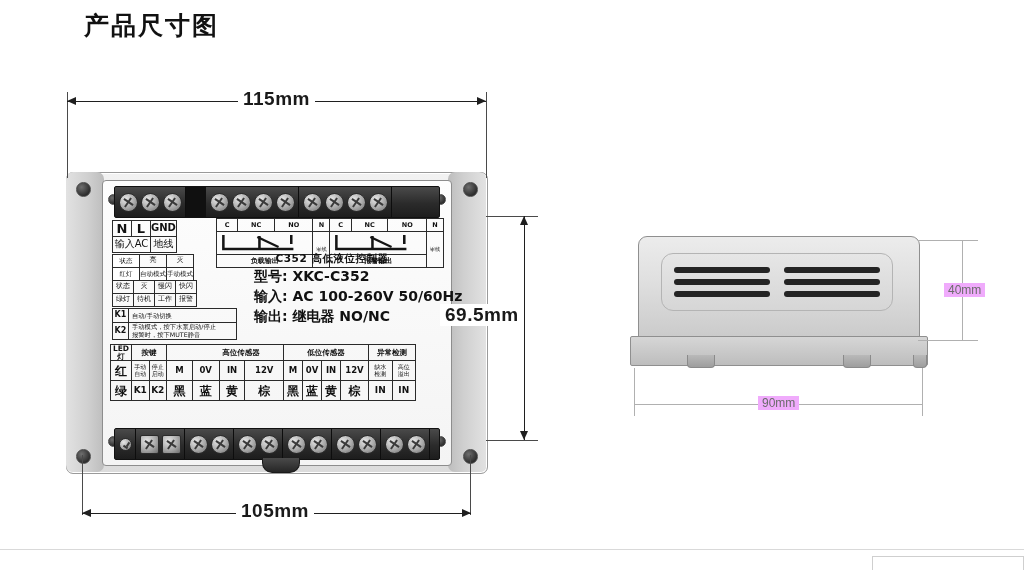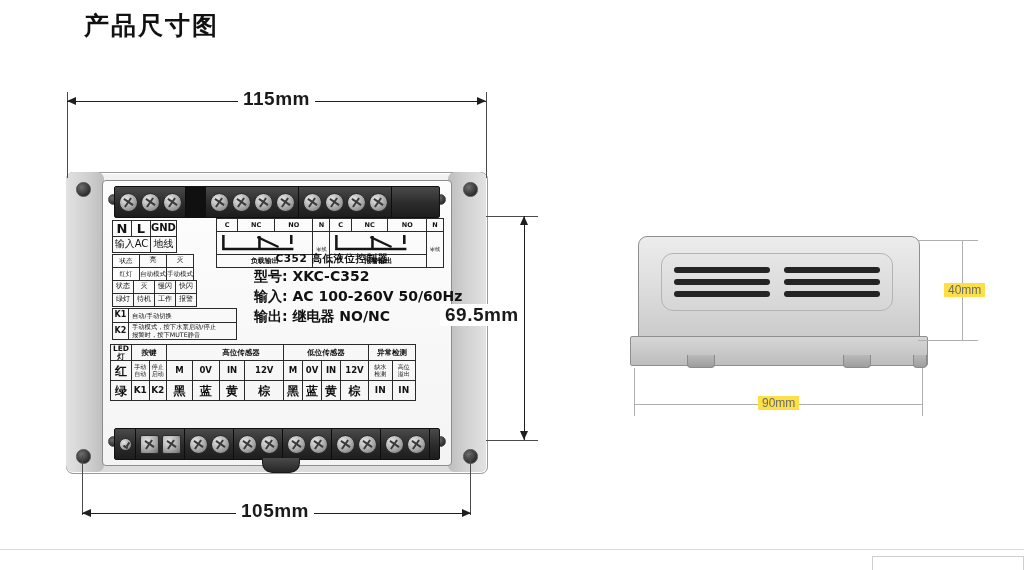--- a/index.html
+++ b/index.html
@@ -183,21 +183,21 @@
     background:linear-gradient(180deg,#d6d6d6,#bdbdbd);
     border:1px solid #8f8f8f;border-radius:2px;
   }
   .notch{
     position:absolute;top:18px;width:26px;height:12px;
     background:linear-gradient(180deg,#b9b9b9,#9e9e9e);
     border:1px solid #8a8a8a;border-top:none;border-radius:0 0 4px 4px;
   }
   .side-dim-text{
     position:absolute;font-family:"Liberation Sans",sans-serif;
-    font-size:12px;color:#6b6b6b;background:#fde047;padding:0 4px;white-space:nowrap;
+    font-size:12px;color:#6b6b6b;background:#f0abfc;padding:0 4px;white-space:nowrap;
   }
   .side-line{position:absolute;background:#b0b0b0;}
 </style>
 </head>
 <body>
 
 <div class="root">
 
   <div class="page-title">产品尺寸图</div>
 

